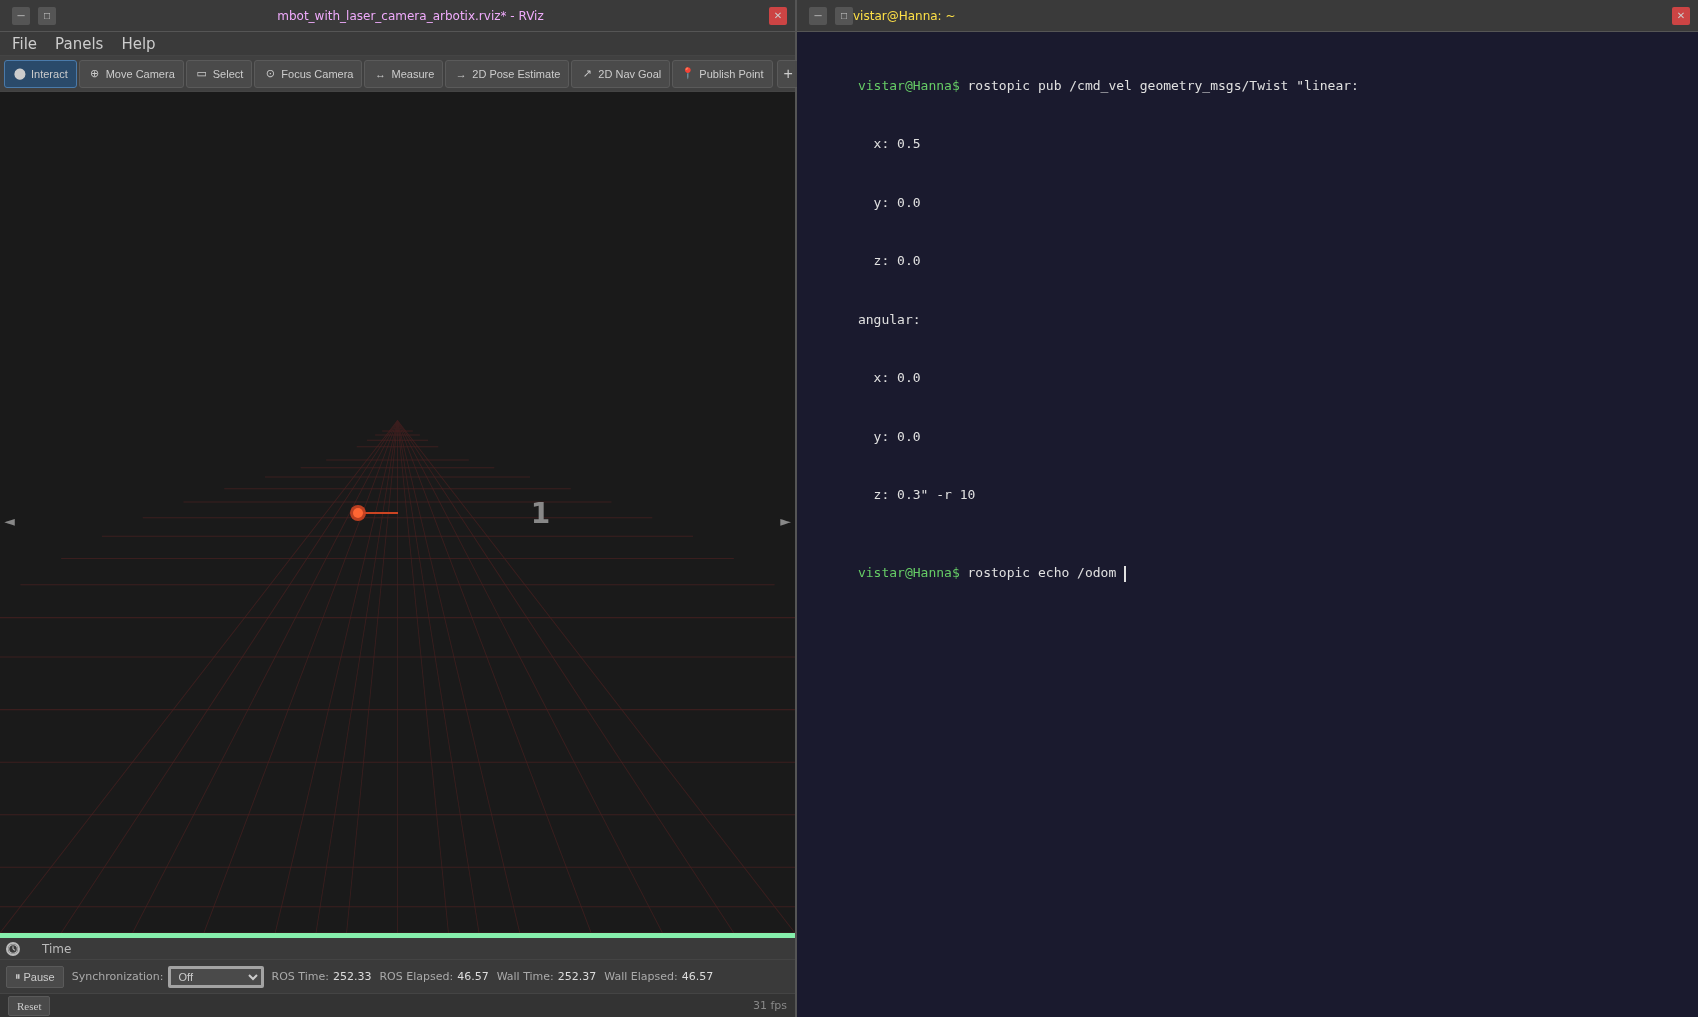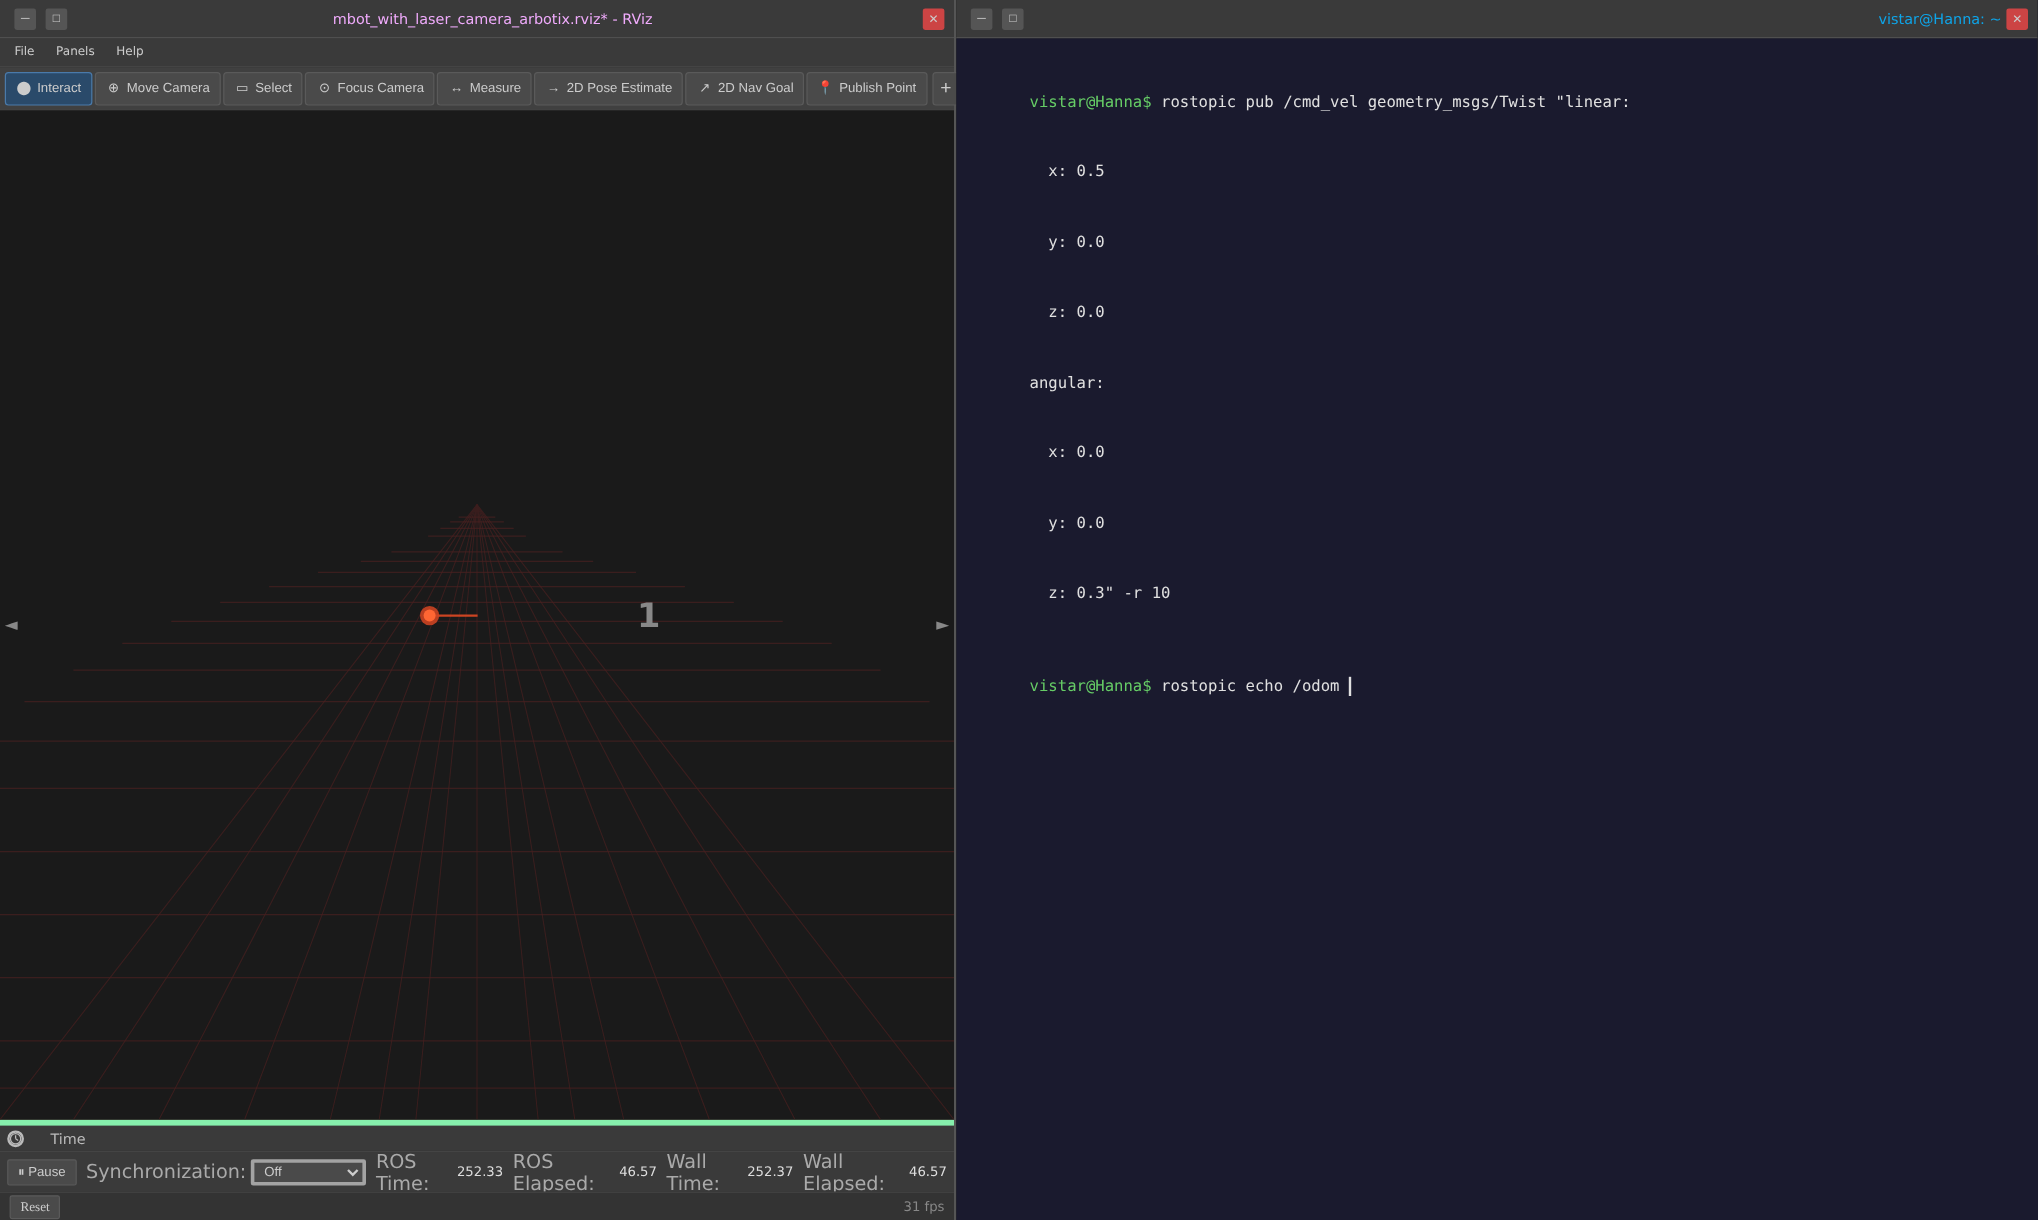--- a/index.html
+++ b/index.html
@@ -61,21 +61,21 @@
       background: #3a3a3a;
       display: flex;
       align-items: center;
       padding: 0 4px;
       border-bottom: 1px solid #444;
       gap: 2px;
     }
 
     .menu-item {
       color: #ccc;
-      font-size: 10px;
+      font-size: 15px;
       padding: 2px 8px;
       cursor: pointer;
     }
 
     #rviz-toolbar {
       height: 36px;
       background: #404040;
       display: flex;
       align-items: center;
       padding: 0 4px;
@@ -217,21 +217,21 @@
     }
 
     .time-control-group {
       display: flex;
       align-items: center;
       gap: 4px;
     }
 
     .time-label {
       color: #aaa;
-      font-size: 16px;
+      font-size: 11px;
     }
 
     .time-value {
       color: #ddd;
       font-size: 11px;
     }
 
     .pause-btn {
       height: 22px;
       padding: 0 8px;
@@ -282,24 +282,24 @@
       height: 32px;
       background: #3a3a3a;
       display: flex;
       align-items: center;
       justify-content: space-between;
       padding: 0 8px;
       border-bottom: 1px solid #555;
     }
 
     #terminal-titlebar-title {
-      color: #0ea5e9;
+      color: #fde047;
       font-size: 12px;
       flex: 1;
-      text-align: right;
+      text-align: left;
     }
 
     #terminal-content {
       flex: 1;
       background: #1a1a2e;
       padding: 24px 14px;
       font-family: 'DejaVu Sans Mono', 'Courier New', monospace;
       font-size: 13px;
       color: #e0e0e0;
       overflow: hidden;

